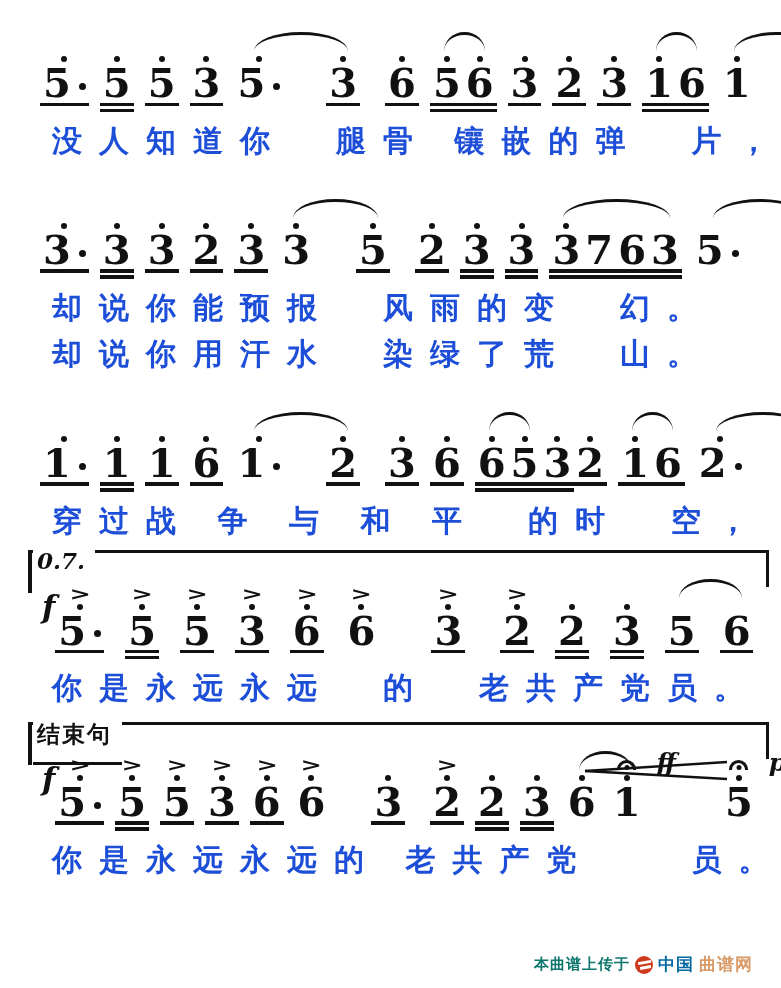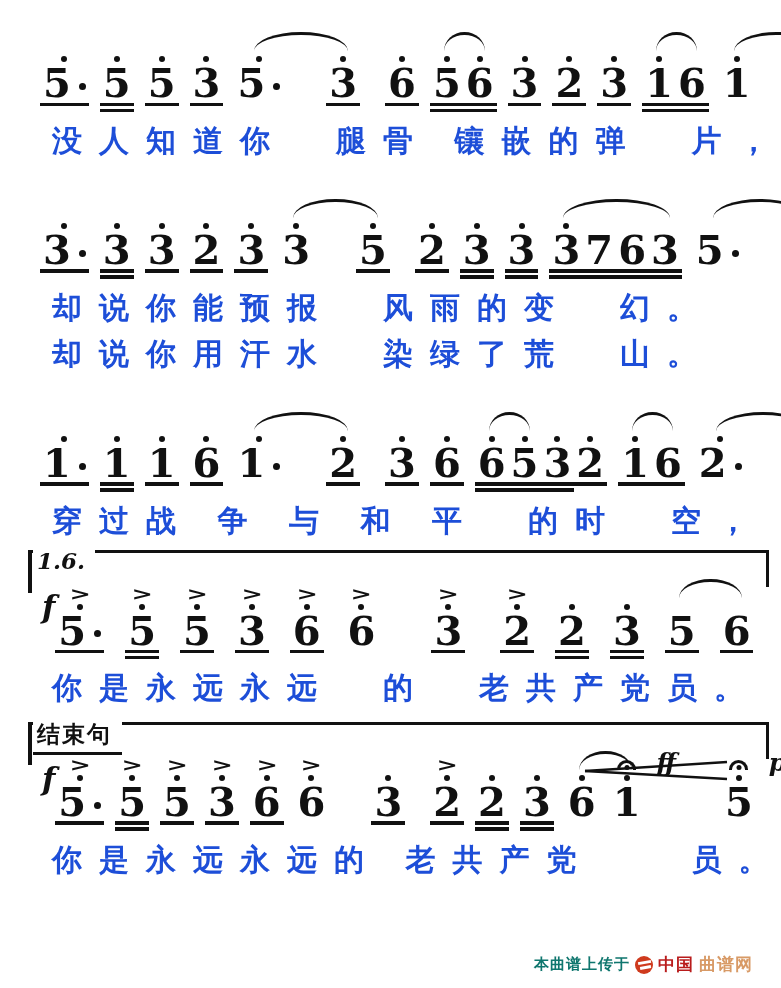--- a/index.html
+++ b/index.html
@@ -11,21 +11,21 @@
   .system{position:relative;margin-bottom:36px;}
   .system.sys3{margin-bottom:10px;}
   .system.sys4{margin-bottom:14px;}
   .system.sys5{margin-bottom:0;}
   
   .bracket{position:relative;height:24px;border-top:3.5px solid #111;margin:0 -16px 0 -14px;}
   .bracket::before{content:'';position:absolute;left:0;top:-2px;width:3.5px;height:42px;background:#111;}
   .bracket::after{content:'';position:absolute;right:0;top:-2px;width:3.5px;height:36px;background:#111;}
   .bracket-label{position:absolute;left:5px;top:-6px;background:#fff;padding:0 10px 0 4px;}
   .bracket-label.it{font:italic 700 23px "DejaVu Serif",serif;}
-  .bracket-label.boxed{font:700 23px "Liberation Serif",serif;border-bottom:3px solid #111;padding-bottom:2px;letter-spacing:2px;}
+  .bracket-label.boxed{font:700 23px "Liberation Serif",serif;border-bottom:3px solid #111;padding-bottom:12px;letter-spacing:2px;}
   
   .note-row{position:relative;display:flex;align-items:flex-end;height:84px;padding-bottom:14px;box-sizing:border-box;}
   .tok{display:flex;flex-direction:column;align-items:center;margin-right:15px;}
   .sys4 .tok{margin-right:25px;}
   .sys5 .tok{margin-right:15px;}
   .tok.tight{margin-right:3px !important;}
   .tok.wide{margin-left:32px;}
   .accent{height:17px;line-height:15px;font:900 17px "DejaVu Sans",sans-serif;transform:scaleX(1.5);}
   .hdot{width:6px;height:6px;border-radius:50%;background:#111;margin:3px 0 4px;}
   .fermata{width:19px;height:10px;border:3px solid #111;border-bottom:none;border-radius:11px 11px 0 0;position:relative;margin-bottom:2px;box-sizing:border-box;}
@@ -41,21 +41,21 @@
   .slur{position:absolute;top:2px;height:16px;border-top:3px solid #111;border-radius:50% 50% 0 0/100% 100% 0 0;}
   .hairpin{position:absolute;right:22px;top:10px;}
   
   .lyric{font-family:"Liberation Serif",serif;font-weight:700;font-size:30px;letter-spacing:17px;white-space:pre;margin:7px 0 0 10px;color:#1d4ed8;line-height:1.32;}
   
   .footer{position:absolute;right:28px;bottom:12px;display:flex;align-items:center;gap:5px;font-family:"Liberation Sans",sans-serif;}
   .fw-text{font-size:15px;font-weight:700;color:#0f766e;letter-spacing:1px;}
   .logo{width:18px;height:18px;border-radius:50%;background:#cf3a1d;position:relative;overflow:hidden;flex:0 0 auto;}
   .logo::before{content:'';position:absolute;left:3px;top:5px;width:13px;height:2.6px;background:#fff;transform:rotate(-10deg);}
   .logo::after{content:'';position:absolute;left:5px;top:10px;width:11px;height:2.6px;background:#fff;transform:rotate(-10deg);}
-  .site-cn{font-size:17px;font-weight:900;color:#b91c1c;letter-spacing:1px;}
+  .site-cn{font-size:17px;font-weight:900;color:#0369a1;letter-spacing:1px;}
   .site-light{font-size:17px;font-weight:900;color:#d89a66;letter-spacing:1px;}
 </style>
 </head>
 <body>
 
 <div class="sheet">
   <div id="score">
       <div class="system sys1">
         <div class="note-row">
           <div class="tok">
@@ -258,21 +258,21 @@
           <div class="bar"></div>
           <div class="slur" style="left: 212px; width: 93.5px;"></div>
           <div class="slur" style="left: 447px; width: 40.5px;"></div>
           <div class="slur" style="left: 590px; width: 40.5px;"></div>
           <div class="slur" style="left: 674px; width: 93.5px;"></div>
         </div>
         <div class="lyric">穿过战 争 与 和 平  的时  空，</div>
       </div>
       <div class="system sys4">
         <div class="bracket">
-          <div class="bracket-label it">1.6.</div>
+          <div class="bracket-label it">0.7.</div>
         </div>
         <div class="note-row">
           <div class="dyn lead">f</div>
           <div class="tok">
             <div class="accent">&gt;</div>
             <div class="hdot"></div>
             <div class="num u1">5<div class="adot" style="display: inline-block;"></div></div>
           </div>
           <div class="tok">
             <div class="accent">&gt;</div>

